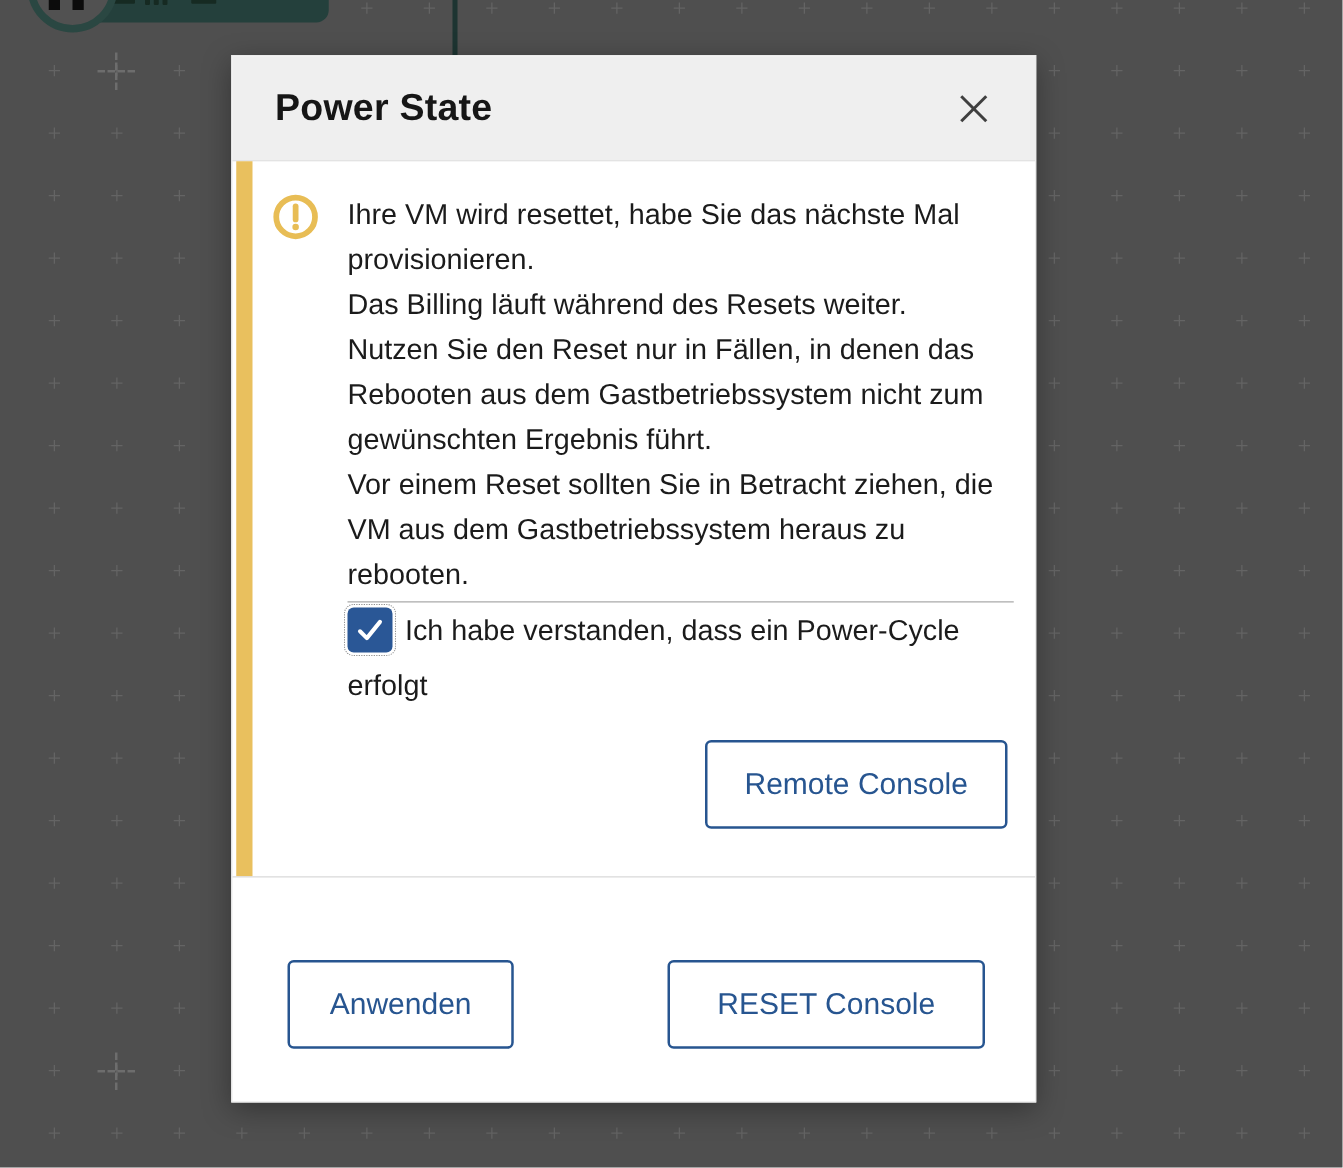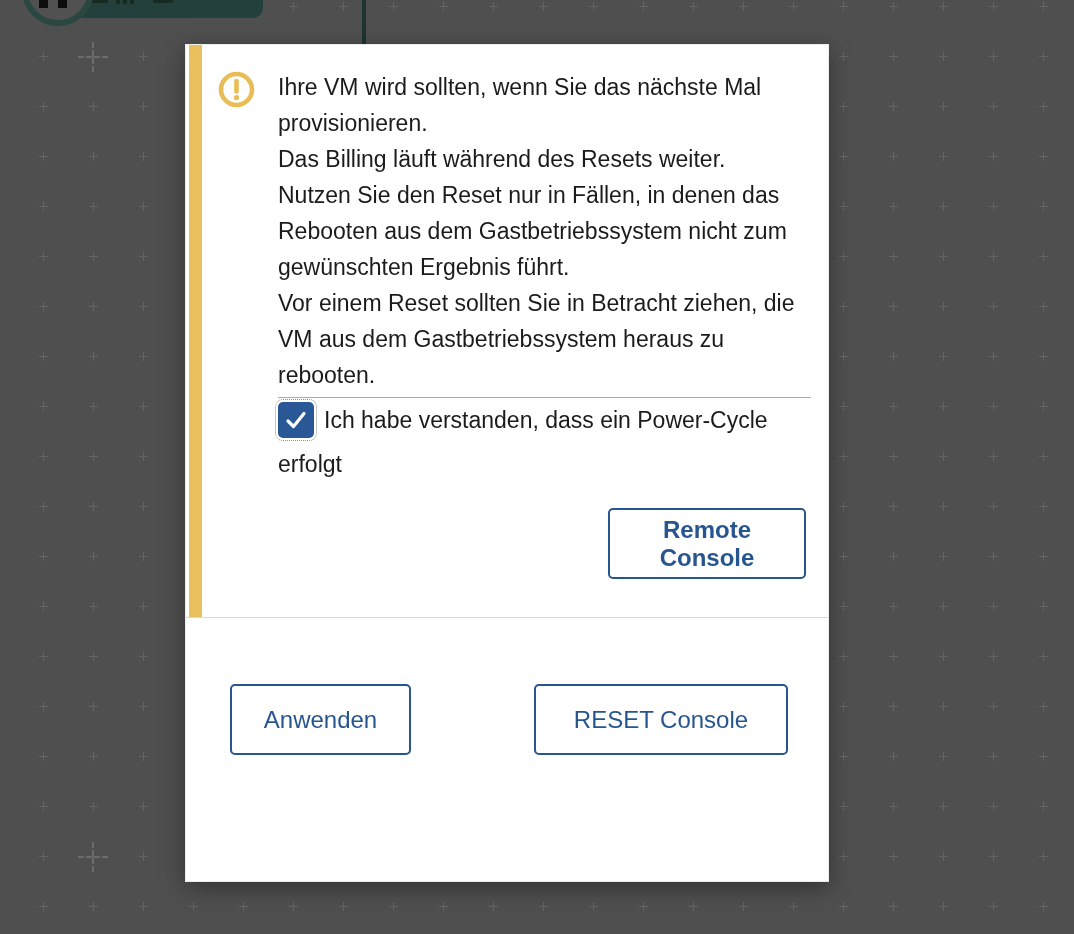--- a/index.html
+++ b/index.html
@@ -58,21 +58,21 @@
     text-align:center;
   }
   .checkbox svg{margin-top:6px;}
 
   .rc-row{margin-top:22px;text-align:right;}
   .btn{
     background:#ffffff;border:2px solid #275590;border-radius:5px;
     color:#275590;font-size:24px;font-family:"Liberation Sans", sans-serif;
     cursor:pointer;box-sizing:border-box;
   }
-  .btn-remote{width:198px;height:71px;margin-right:5px;font-weight:bold;}
+  .btn-remote{width:242px;height:71px;margin-right:5px;}
 
   
   .modal-footer{
     border-top:1px solid #d9d9d9;height:178px;box-sizing:border-box;
     padding:66px 0 0 44px;display:flex;align-items:flex-start;
   }
   .btn-cancel{width:181px;height:71px;}
   .btn-apply{width:254px;height:71px;margin-left:123px;}
 </style>
 </head>
@@ -493,32 +493,41 @@
     <div class="bar-glyph" style="left:60px;top:4px;width:4px;height:8px;"></div>
     <div class="bar-glyph" style="left:83px;top:6px;width:20px;height:5px;"></div>
   </div>
   <div class="node-circle"></div>
   <div class="node-eye" style="left:39px;"></div>
   <div class="node-eye" style="left:58px;"></div>
 </div>
 
 <div class="modal">
 
+  <div class="modal-header">
+    <span class="modal-title">Power State</span>
+    <button class="close-btn">
+      <svg width="28" height="28" viewBox="0 0 28 28">
+        <line x1="4" y1="4" x2="24" y2="24" stroke="#3f3f3f" stroke-width="2.4"></line>
+        <line x1="24" y1="4" x2="4" y2="24" stroke="#3f3f3f" stroke-width="2.4"></line>
+      </svg>
+    </button>
+  </div>
 
   <div class="alert">
     <div class="alert-icon">
       <svg width="37" height="37" viewBox="0 0 37 37">
         <circle cx="18.5" cy="18.5" r="15.5" fill="none" stroke="#e8bd55" stroke-width="4.6"></circle>
         <line x1="18.5" y1="10" x2="18.5" y2="20.5" stroke="#e8bd55" stroke-width="4.6" stroke-linecap="round"></line>
         <circle cx="18.5" cy="26.5" r="2.6" fill="#e8bd55"></circle>
       </svg>
     </div>
     <div class="alert-content">
       <div class="alert-text">
-        <div>Ihre VM wird sollten, wenn Sie das nächste Mal provisionieren.</div>
+        <div>Ihre VM wird resettet, habe Sie das nächste Mal provisionieren.</div>
         <div>Das Billing läuft während des Resets weiter.</div>
         <div>Nutzen Sie den Reset nur in Fällen, in denen das Rebooten aus dem Gastbetriebssystem nicht zum gewünschten Ergebnis führt.</div>
         <div>Vor einem Reset sollten Sie in Betracht ziehen, die VM aus dem Gastbetriebssystem heraus zu rebooten.</div>
       </div>
       <hr class="alert-divider">
 
       <label class="check-row">
         <span class="checkbox">
           <svg width="24" height="24" viewBox="0 0 24 24">
             <polyline points="4,13 9.5,18.5 20,5.5" fill="none" stroke="#ffffff" stroke-width="3.2" stroke-linecap="round" stroke-linejoin="round"></polyline>

